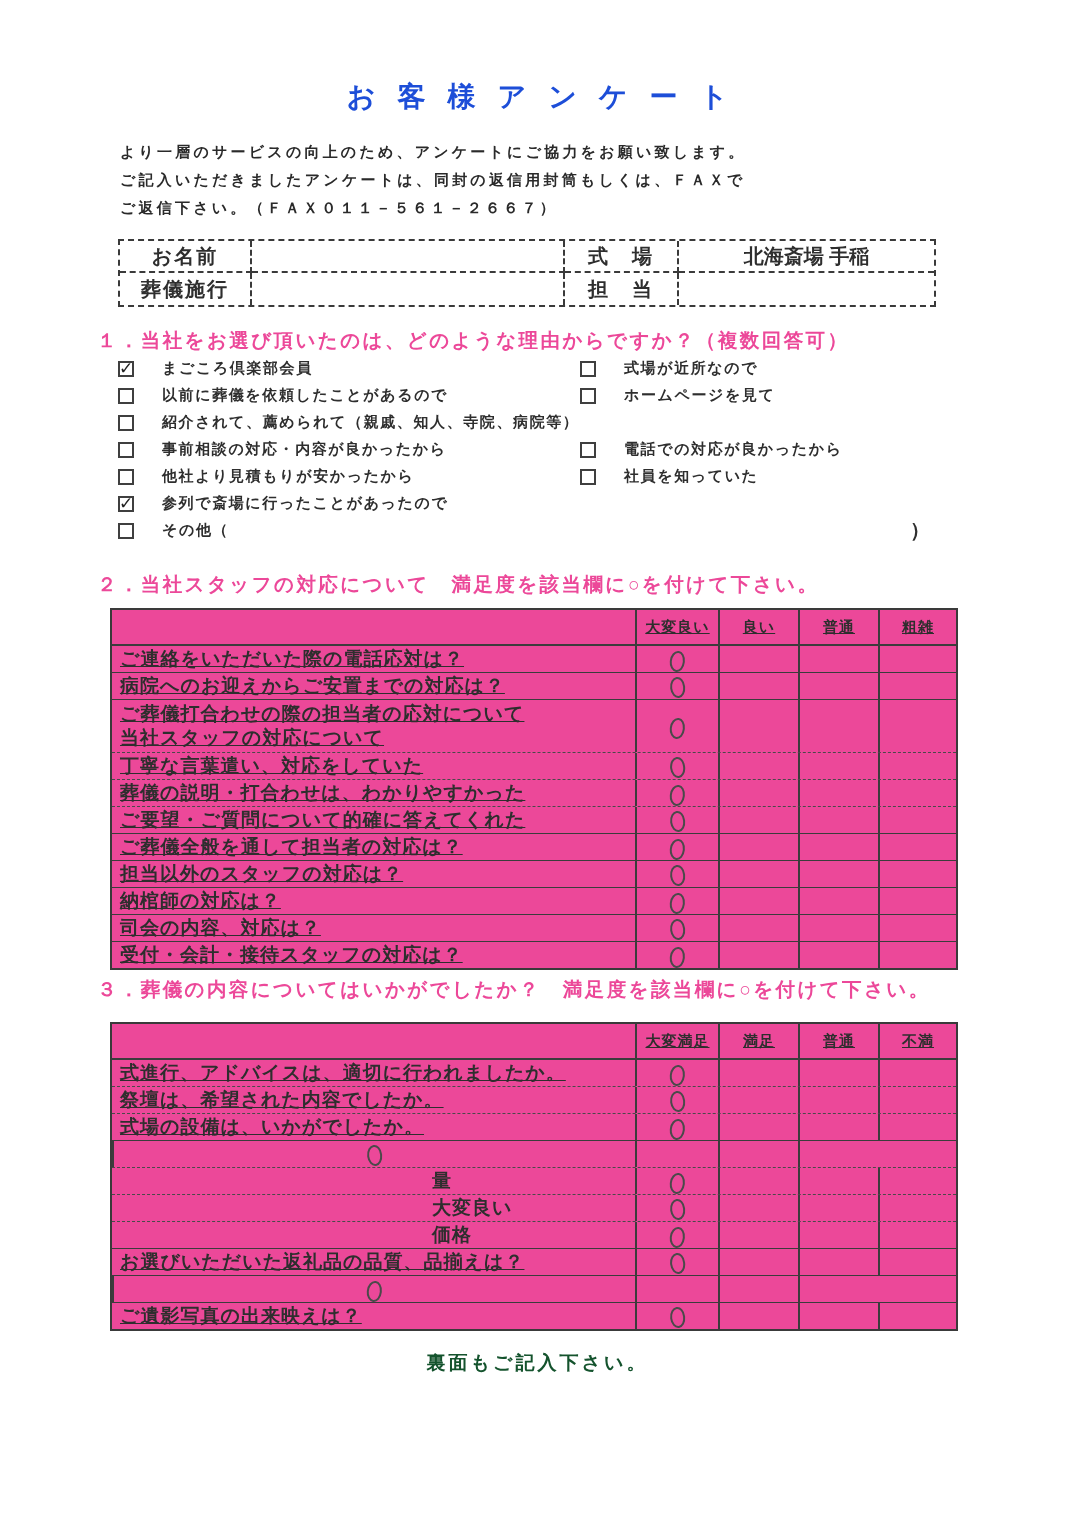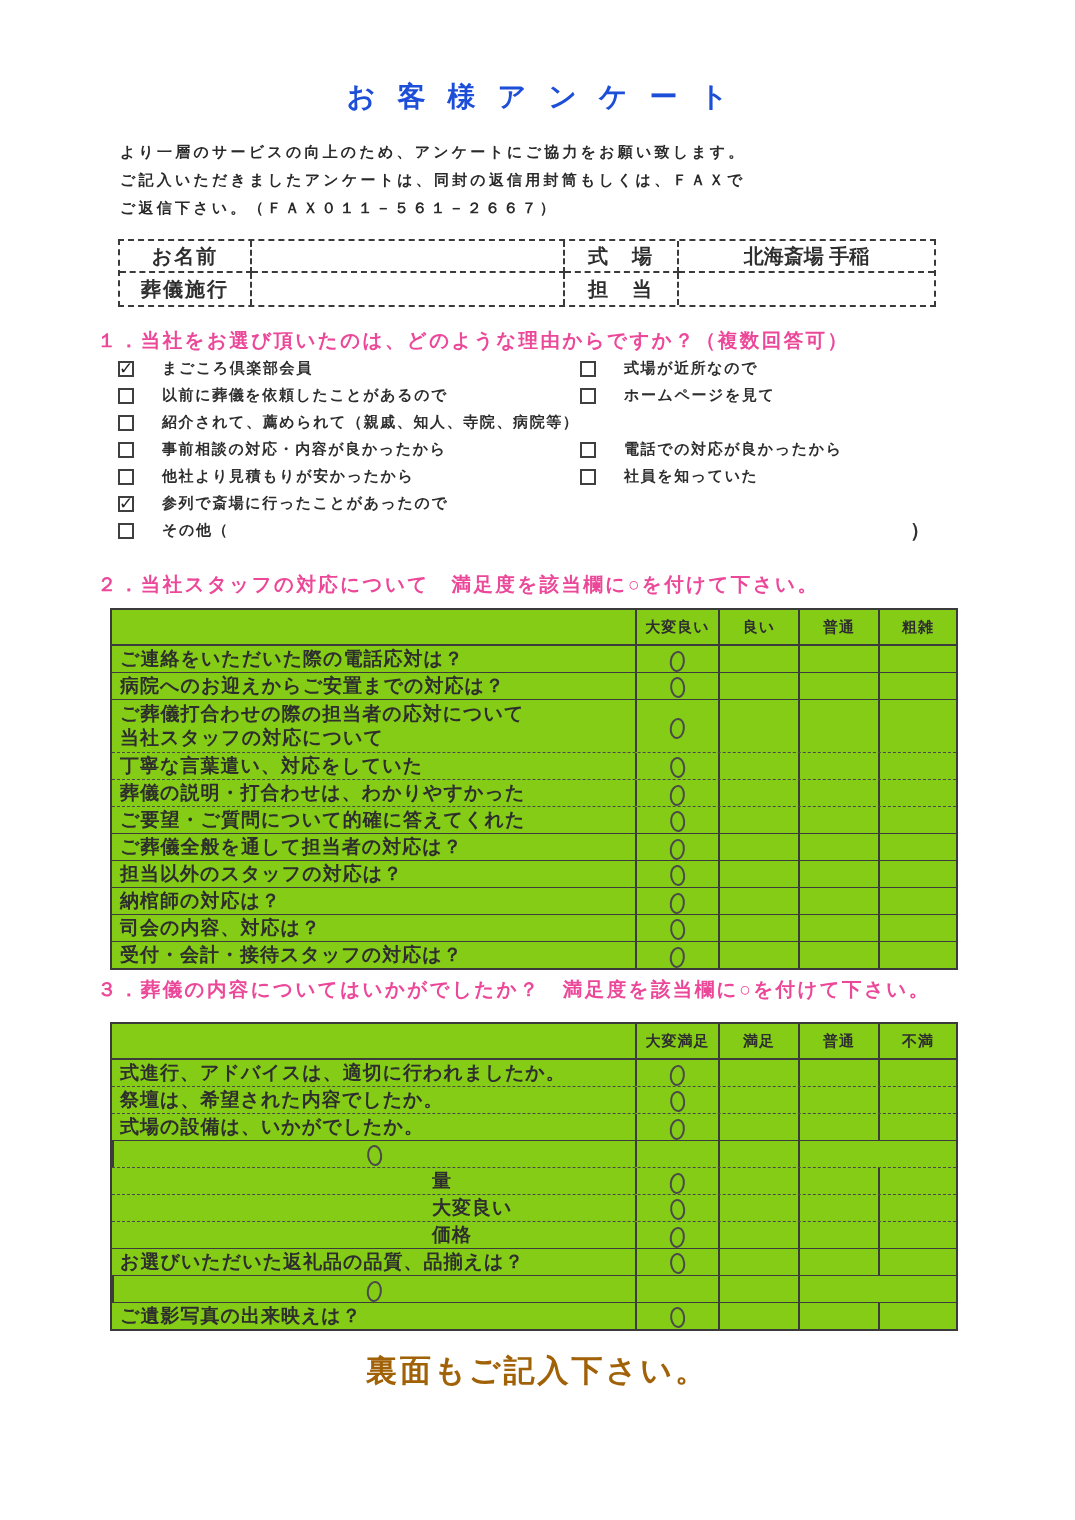--- a/index.html
+++ b/index.html
@@ -38,21 +38,21 @@
     display:flex;align-items:center;justify-content:center;
     font-size:17px;line-height:1;color:#222;font-weight:bold;
   }
   .opt .olabel{margin-left:28px;font-size:15px;letter-spacing:1.6px;white-space:nowrap;}
   .opt.leftcol{width:462px;flex:0 0 auto;}
   .opt.wide{width:auto;}
   .closeparen{margin-left:auto;margin-right:10px;font-size:20px;}
   
   .stable{
     position:absolute;left:110px;width:848px;box-sizing:border-box;
-    border:2.5px solid #3a3a3a;background:#84cc16;
+    border:2.5px solid #3a3a3a;background:#ec4899;text-decoration:underline;
   }
   .thead,.trow{display:grid;grid-template-columns:523px 83px 80px 80px 1fr;}
   .thead{height:34px;border-bottom:2px solid #3c3c3c;}
   .thead .hc{display:flex;align-items:center;justify-content:center;font-size:15px;letter-spacing:1px;box-sizing:border-box;}
   .thead .hc+.hc{border-left:2px solid #3c3c3c;}
   .trow{height:26px;border-bottom:1.5px solid #3c3c3c;}
   .trow.tall{height:52px;}
   .trow.dashed{border-bottom:1.5px dashed #4a4a4a;}
   .trow.last{border-bottom:none;}
   .trow .lbl{
@@ -62,21 +62,21 @@
   .trow .lbl .indent{position:absolute;left:320px;}
   .trow .rc{border-left:2px solid #3c3c3c;display:flex;align-items:center;justify-content:center;box-sizing:border-box;}
   
   .circle{
     display:block;width:15px;height:21px;border:2.5px solid #4a4a4a;border-radius:52% 48% 50% 50%;
     box-sizing:border-box;
   }
   .trow:nth-child(odd) .circle{transform:rotate(-7deg) translateY(1px);}
   .trow:nth-child(even) .circle{transform:rotate(6deg) translateY(2px);}
   
-  .footer{position:absolute;top:1350px;left:0;width:100%;text-align:center;font-size:31px;letter-spacing:3px;color:#a16207;}
+  .footer{position:absolute;top:1350px;left:0;width:100%;text-align:center;font-size:19px;letter-spacing:3px;color:#14532d;}
 </style>
 </head>
 <body>
 
 <div class="title">お客様アンケート</div>
 
 <div class="intro">
   <div>より一層のサービスの向上のため、アンケートにご協力をお願い致します。</div>
   <div>ご記入いただきましたアンケートは、同封の返信用封筒もしくは、ＦＡＸで</div>
   <div>ご返信下さい。（ＦＡＸ０１１－５６１－２６６７）</div>

